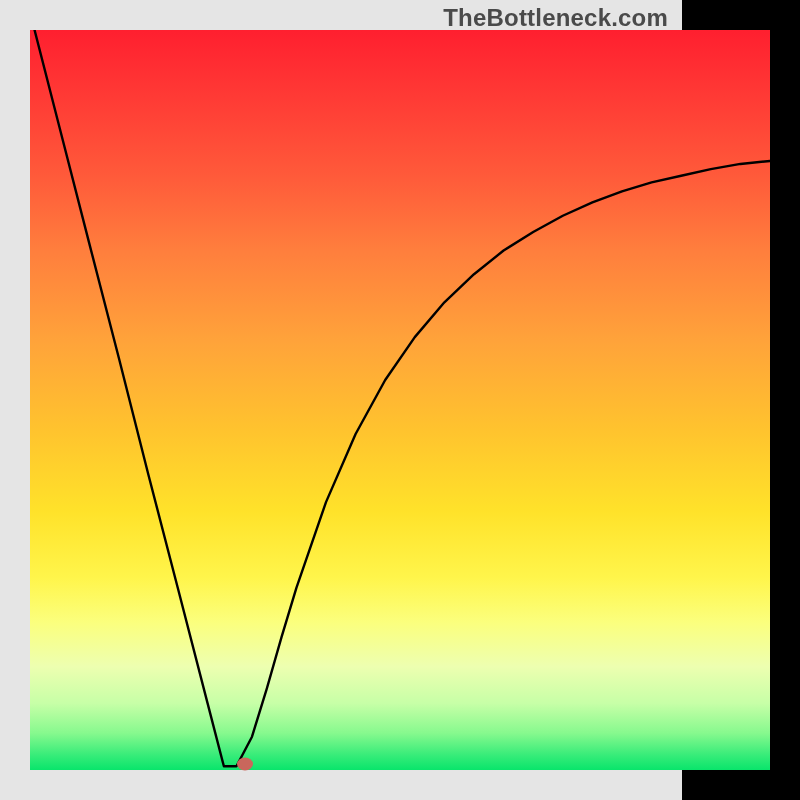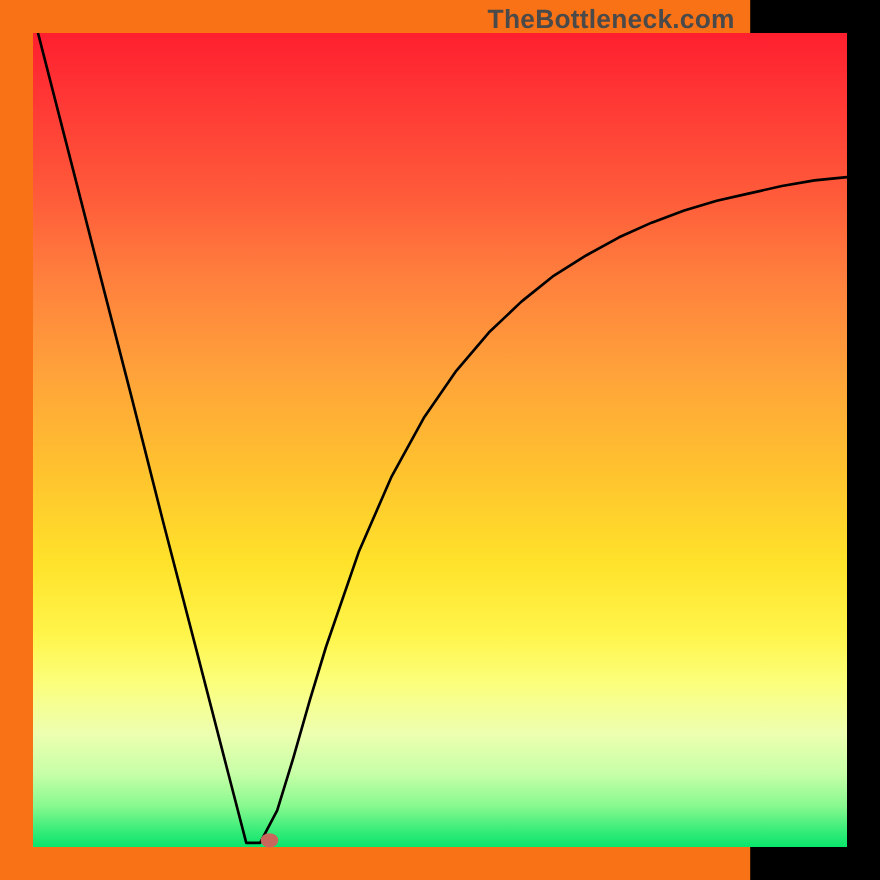--- a/index.html
+++ b/index.html
@@ -8,21 +8,21 @@
     width: 800px;
     height: 800px;
     background: #000;
     font-family: Arial, Helvetica, sans-serif;
     overflow: hidden;
   }
   .frame {
     position: relative;
     width: 682px;
     height: 800px;
-    background: #f97316;
+    background: #e5e5e5;
   }
   .watermark {
     position: absolute;
     top: 4px;
     right: 14px;
     color: #4a4a4a;
     font-size: 24px;
     font-weight: 600;
     letter-spacing: 0.2px;
     user-select: none;

